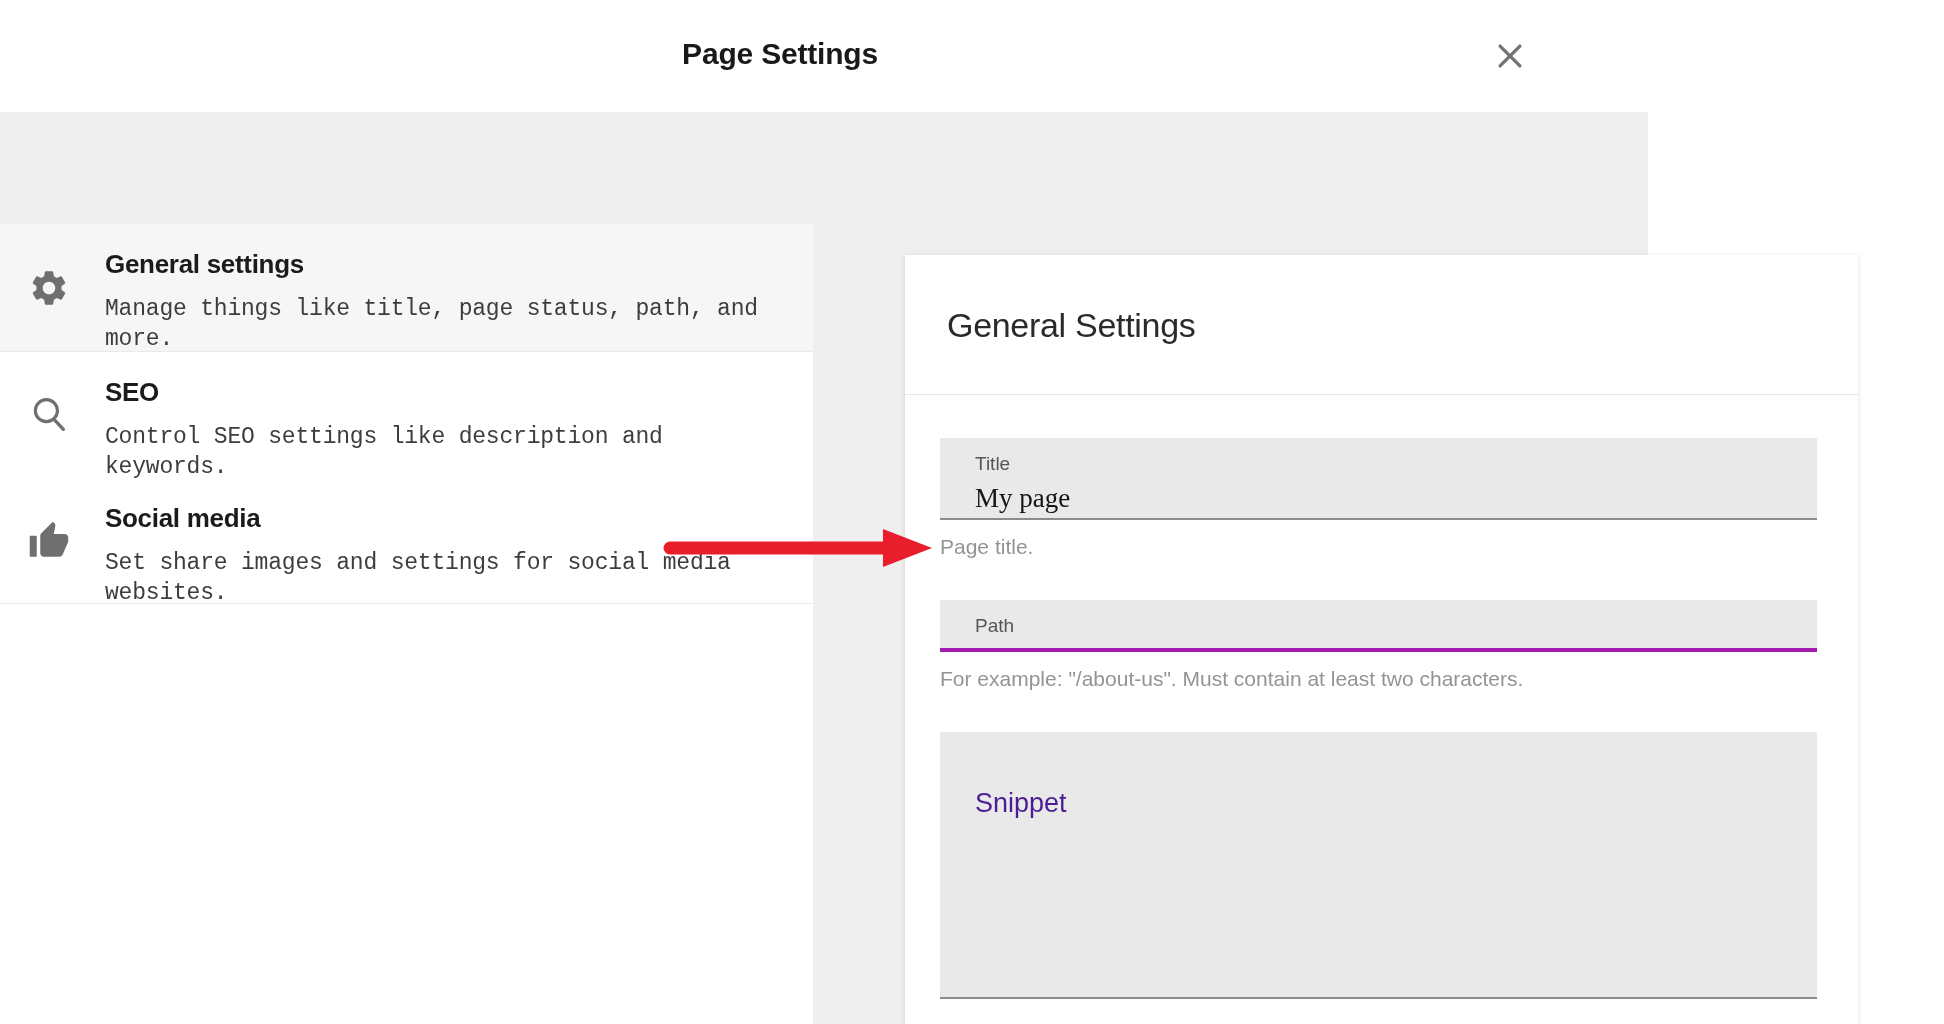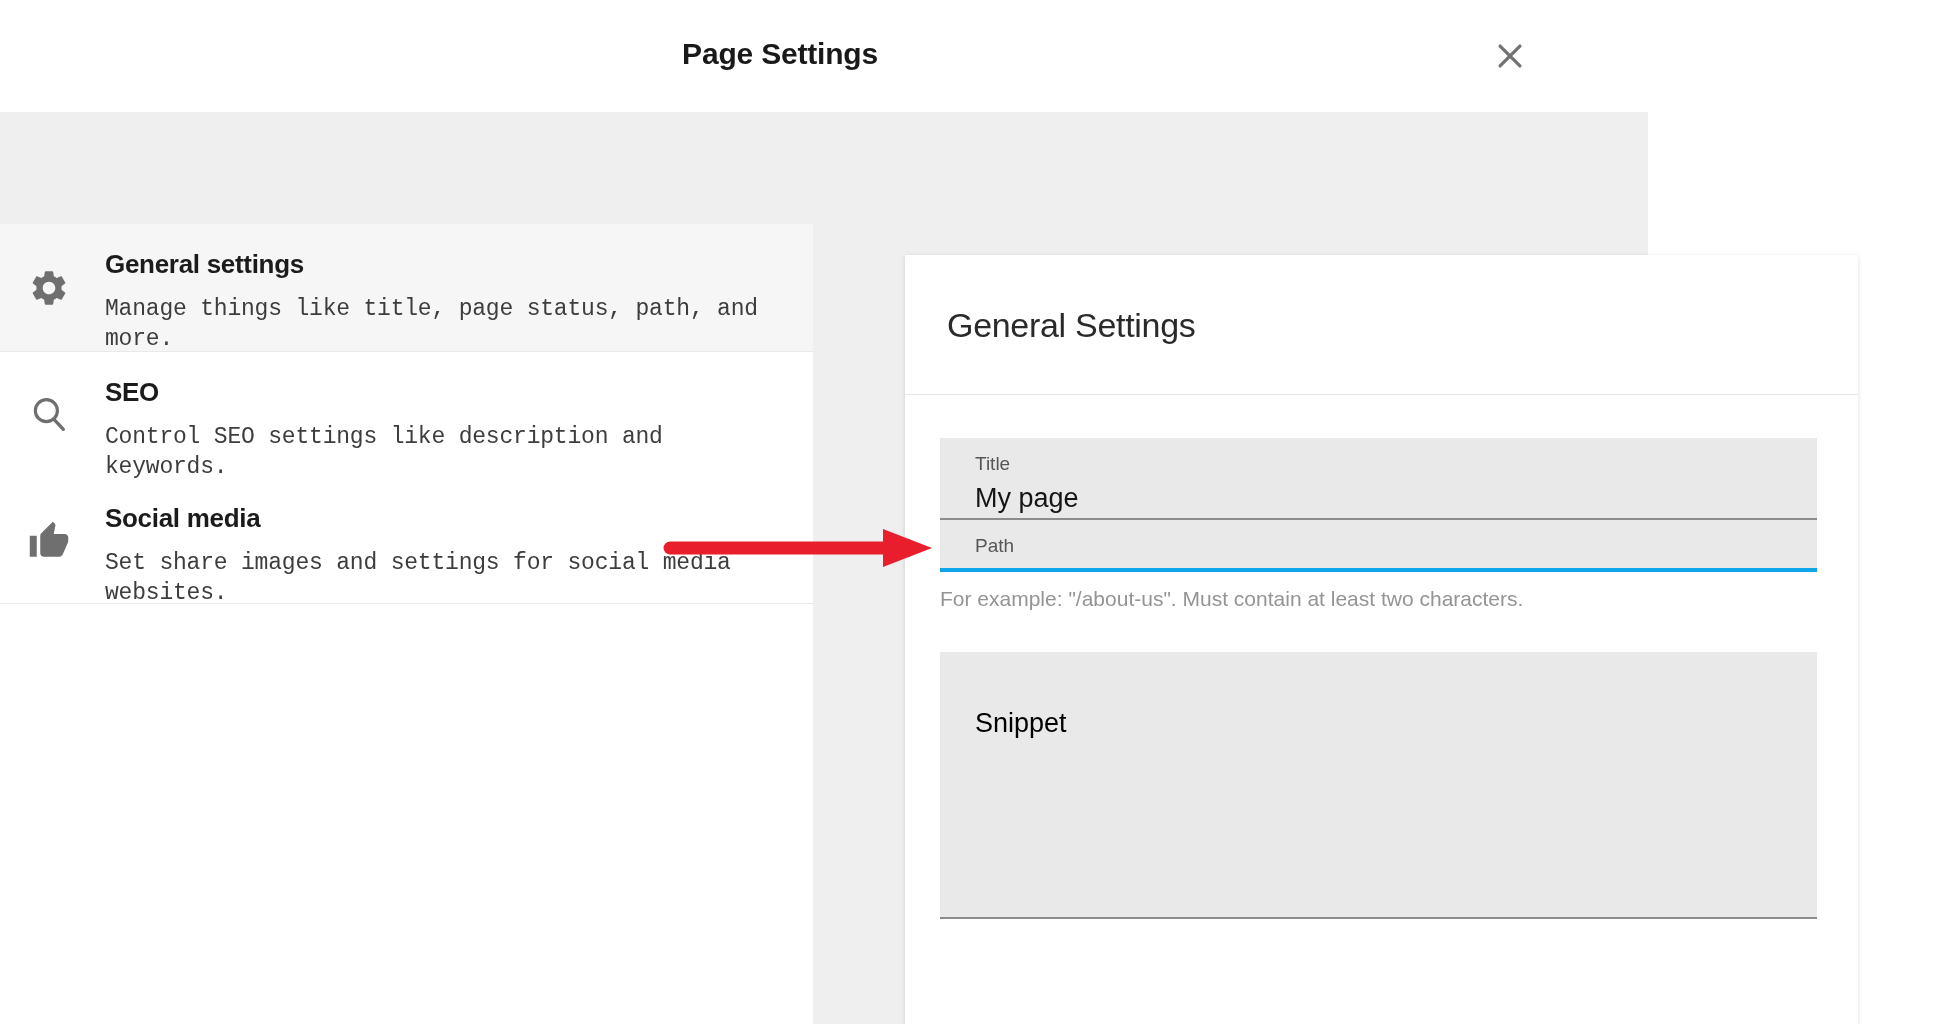--- a/index.html
+++ b/index.html
@@ -35,25 +35,25 @@
   
   .card{position:absolute;left:905px;top:143px;width:953px;height:980px;
         background:#ffffff;box-shadow:0 1px 5px rgba(0,0,0,0.13);box-sizing:border-box;}
   .card h1{margin:0;padding:46px 40px 45px 42px;border-bottom:1px solid #e7e7e7;
            font-size:34px;line-height:48px;font-weight:400;color:#2a2a2a;letter-spacing:-0.3px;}
   .card-content{padding:43px 41px 0 35px;}
 
   .field{background:#e9e9e9;border-bottom:2px solid #8c8c8c;padding:15px 20px 4px 35px;}
   .f-label{font-size:19px;line-height:22px;color:#565656;margin-bottom:7px;}
   .f-input{display:block;width:100%;background:transparent;border:0;outline:0;padding:0;
-           font-family:Liberation Sans, sans-serif;font-size:27px;line-height:32px;color:#151515;}
-  .field.focused{border-bottom:4px solid #0ea5e9;}
+           font-family:Liberation Serif, serif;font-size:27px;line-height:32px;color:#151515;}
+  .field.focused{border-bottom:4px solid #a21caf;}
 
   .field.snippet{padding:55px 20px 0 35px;height:210px;box-sizing:content-box;}
-  .snippet-label{font-size:27px;line-height:32px;color:#000000;}
+  .snippet-label{font-size:27px;line-height:32px;color:#4c1d95;}
   .snippet-area{display:block;width:100%;height:170px;background:transparent;border:0;
                 outline:0;resize:none;font-family:inherit;font-size:27px;color:#151515;}
 
   .helper{font-size:21px;line-height:26px;color:#949494;margin:14px 0 40px 0;}
 
   
   .arrow{position:absolute;left:662px;top:526px;width:272px;height:44px;pointer-events:none;}
 </style>
 </head>
 <body>
@@ -110,20 +110,21 @@
 
     <section class="card">
       <h1>General Settings</h1>
 
       <div class="card-content">
 
         <div class="field">
           <div class="f-label">Title</div>
           <input class="f-input" type="text" value="My page" style="">
         </div>
+        <div class="helper">Page title.</div>
 
         <div class="field focused">
           <div class="f-label">Path</div>
         </div>
         <div class="helper">For example: "/about-us". Must contain at least two characters.</div>
 
         <div class="field snippet">
           <div class="snippet-label">Snippet</div>
           <textarea class="snippet-area" style=""></textarea>
         </div>

